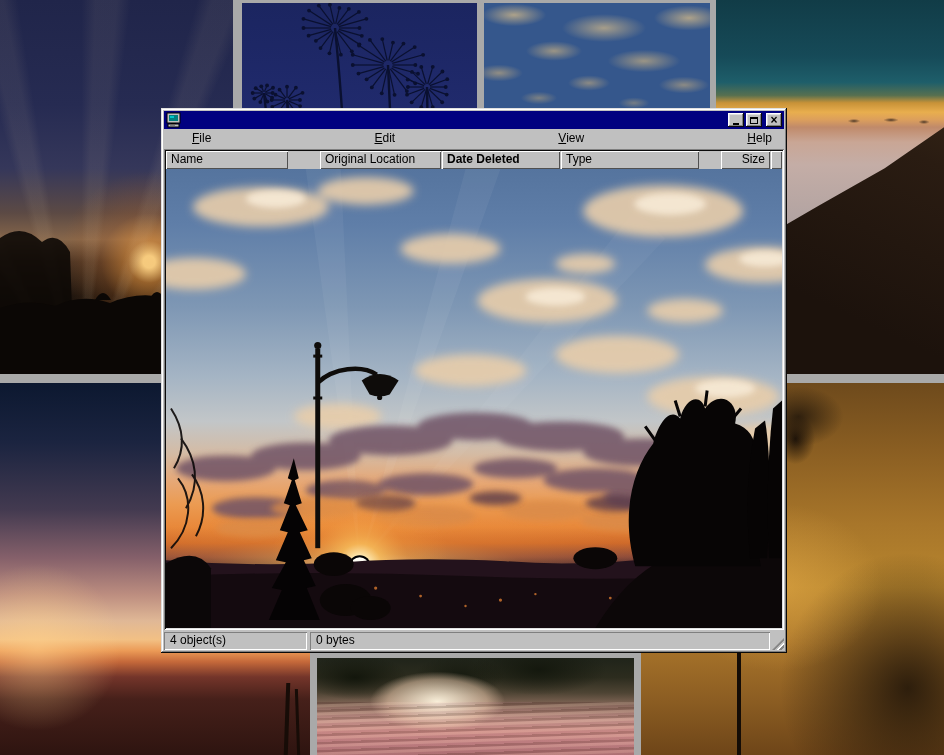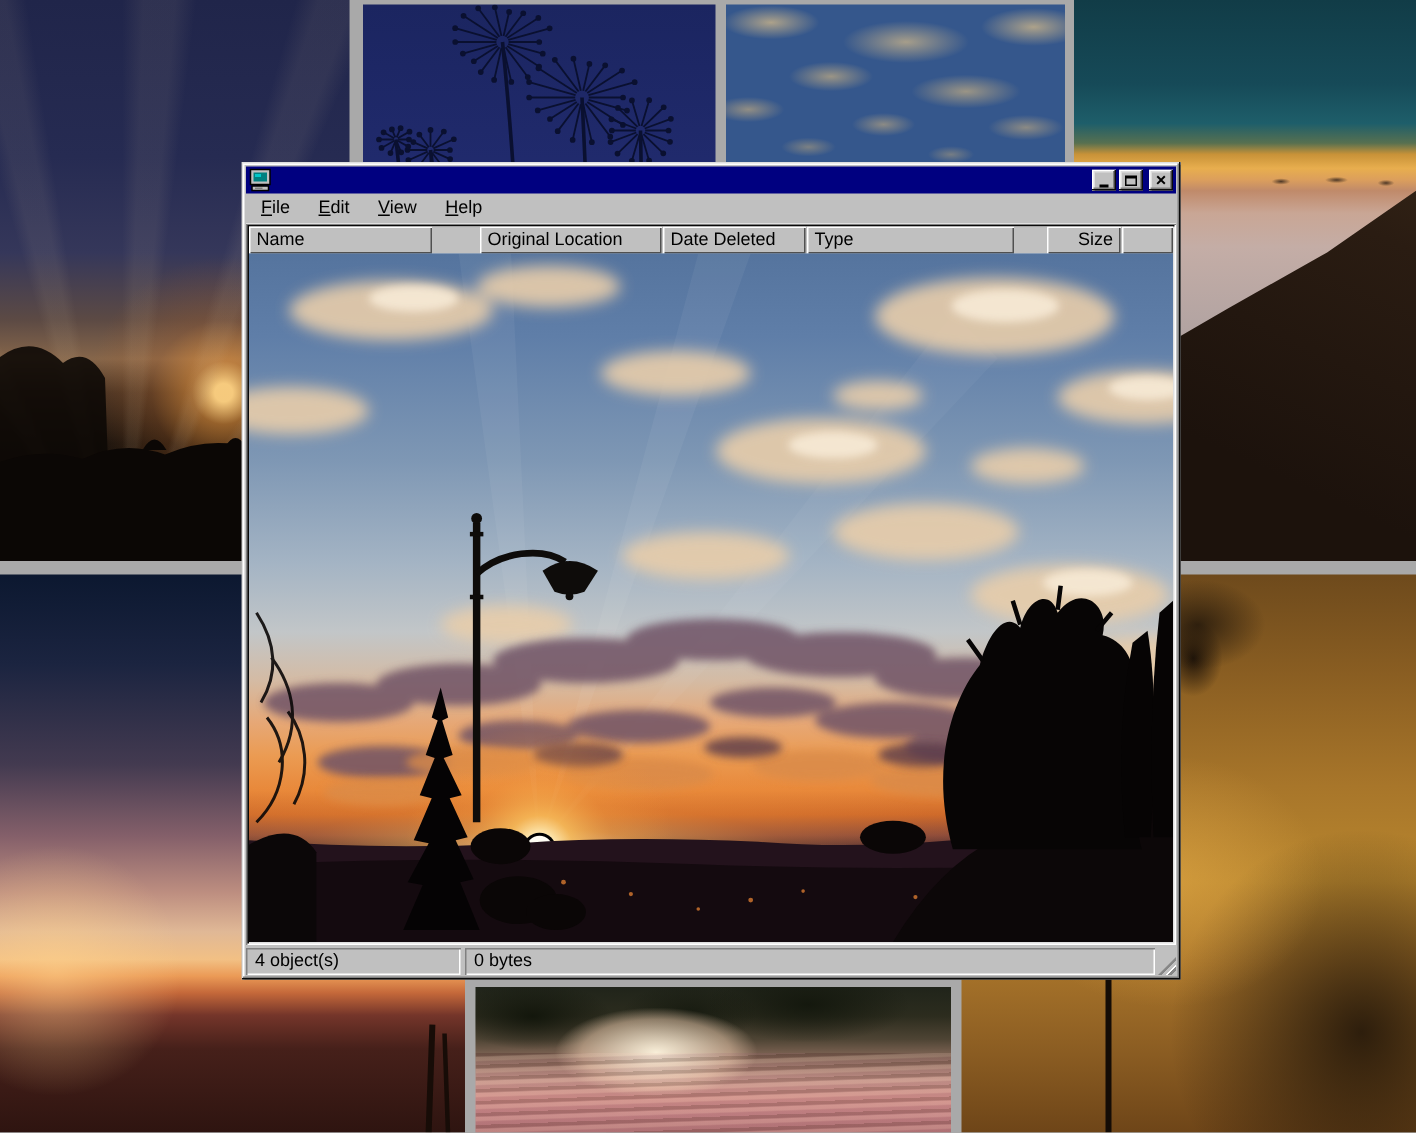--- a/index.html
+++ b/index.html
@@ -84,30 +84,30 @@
   .wicon{width:16px;height:16px;display:inline-block;margin-right:3px;}
   .title{flex:1;color:#fff;font-size:12px;font-weight:bold;white-space:nowrap;overflow:hidden;}
   .winbtns{display:flex;gap:2px;align-items:center;}
   .wb{width:16px;height:14px;background:#c0c0c0;border:none;padding:0;margin:0;position:relative;
     box-shadow:inset -1px -1px #0a0a0a, inset 1px 1px #fff, inset -2px -2px #808080, inset 2px 2px #dfdfdf;
     font-family:"Liberation Sans",sans-serif;display:flex;align-items:center;justify-content:center;}
   .wb.close{margin-left:2px;}
   .glyph-min{display:block;width:6px;height:2px;background:#000;margin-top:7px;}
   .glyph-max{display:block;width:8px;height:7px;border:1px solid #000;border-top-width:2px;box-sizing:border-box;}
   .glyph-x{font-size:12px;font-weight:bold;color:#000;line-height:10px;margin-top:-1px;}
-  .menubar{height:19px;flex:0 0 19px;display:flex;align-items:center;padding-left:3px;font-size:12px;color:#000;}
+  .menubar{height:19px;flex:0 0 19px;display:flex;align-items:center;padding-left:21px;font-size:12px;color:#000;justify-content:space-between;}
   .menu-item{padding:2px 7px 3px 7px;margin-right:5px;cursor:default;}
   .ul{text-decoration:underline;}
   .client{flex:1;margin-top:1px;background:#fff;position:relative;box-sizing:border-box;padding:2px;
     box-shadow:inset 1px 1px #808080, inset -1px -1px #fff, inset 2px 2px #0a0a0a, inset -2px -2px #dfdfdf;
     display:flex;flex-direction:column;overflow:hidden;justify-content:center;}
   .cols{height:18px;flex:0 0 18px;display:flex;background:#c0c0c0;font-size:12px;}
   .hcell{box-sizing:border-box;height:18px;line-height:17px;padding:0 5px;background:#c0c0c0;color:#000;
     box-shadow:inset 1px 1px #fff, inset -1px -1px #505050;margin-right:1px;white-space:nowrap;overflow:hidden;}
-  .c0{width:122px;} .c1{width:121px;margin-left:31px;} .c2{width:95px;} .c3{width:138px;} .c4{width:49px;margin-left:21px;} .c5{flex:1;margin-right:0;}
+  .c0{width:122px;} .c1{width:121px;margin-left:31px;} .c2{width:118px;font-weight:bold;} .c3{width:138px;} .c4{width:49px;margin-left:21px;} .c5{flex:1;margin-right:0;}
   .right{text-align:right;}
   .photo{flex:1;position:relative;background:#55749e;}
   .photo svg{position:absolute;inset:0;width:100%;height:100%;}
   .statusbar{height:18px;flex:0 0 18px;margin-top:2px;display:flex;align-items:stretch;font-size:12px;color:#000;}
   .spanel{box-sizing:border-box;background:#c0c0c0;box-shadow:inset 1px 1px #808080, inset -1px -1px #fff;
     padding:1px 6px;line-height:15px;white-space:nowrap;overflow:hidden;}
   .s1{width:143px;margin-right:3px;}
   .s2{flex:1;margin-right:2px;}
   .grip{width:12px;height:12px;align-self:flex-end;
     background:repeating-linear-gradient(135deg,#c0c0c0 0 2px,#fff 2px 3px,#868686 3px 5px);

